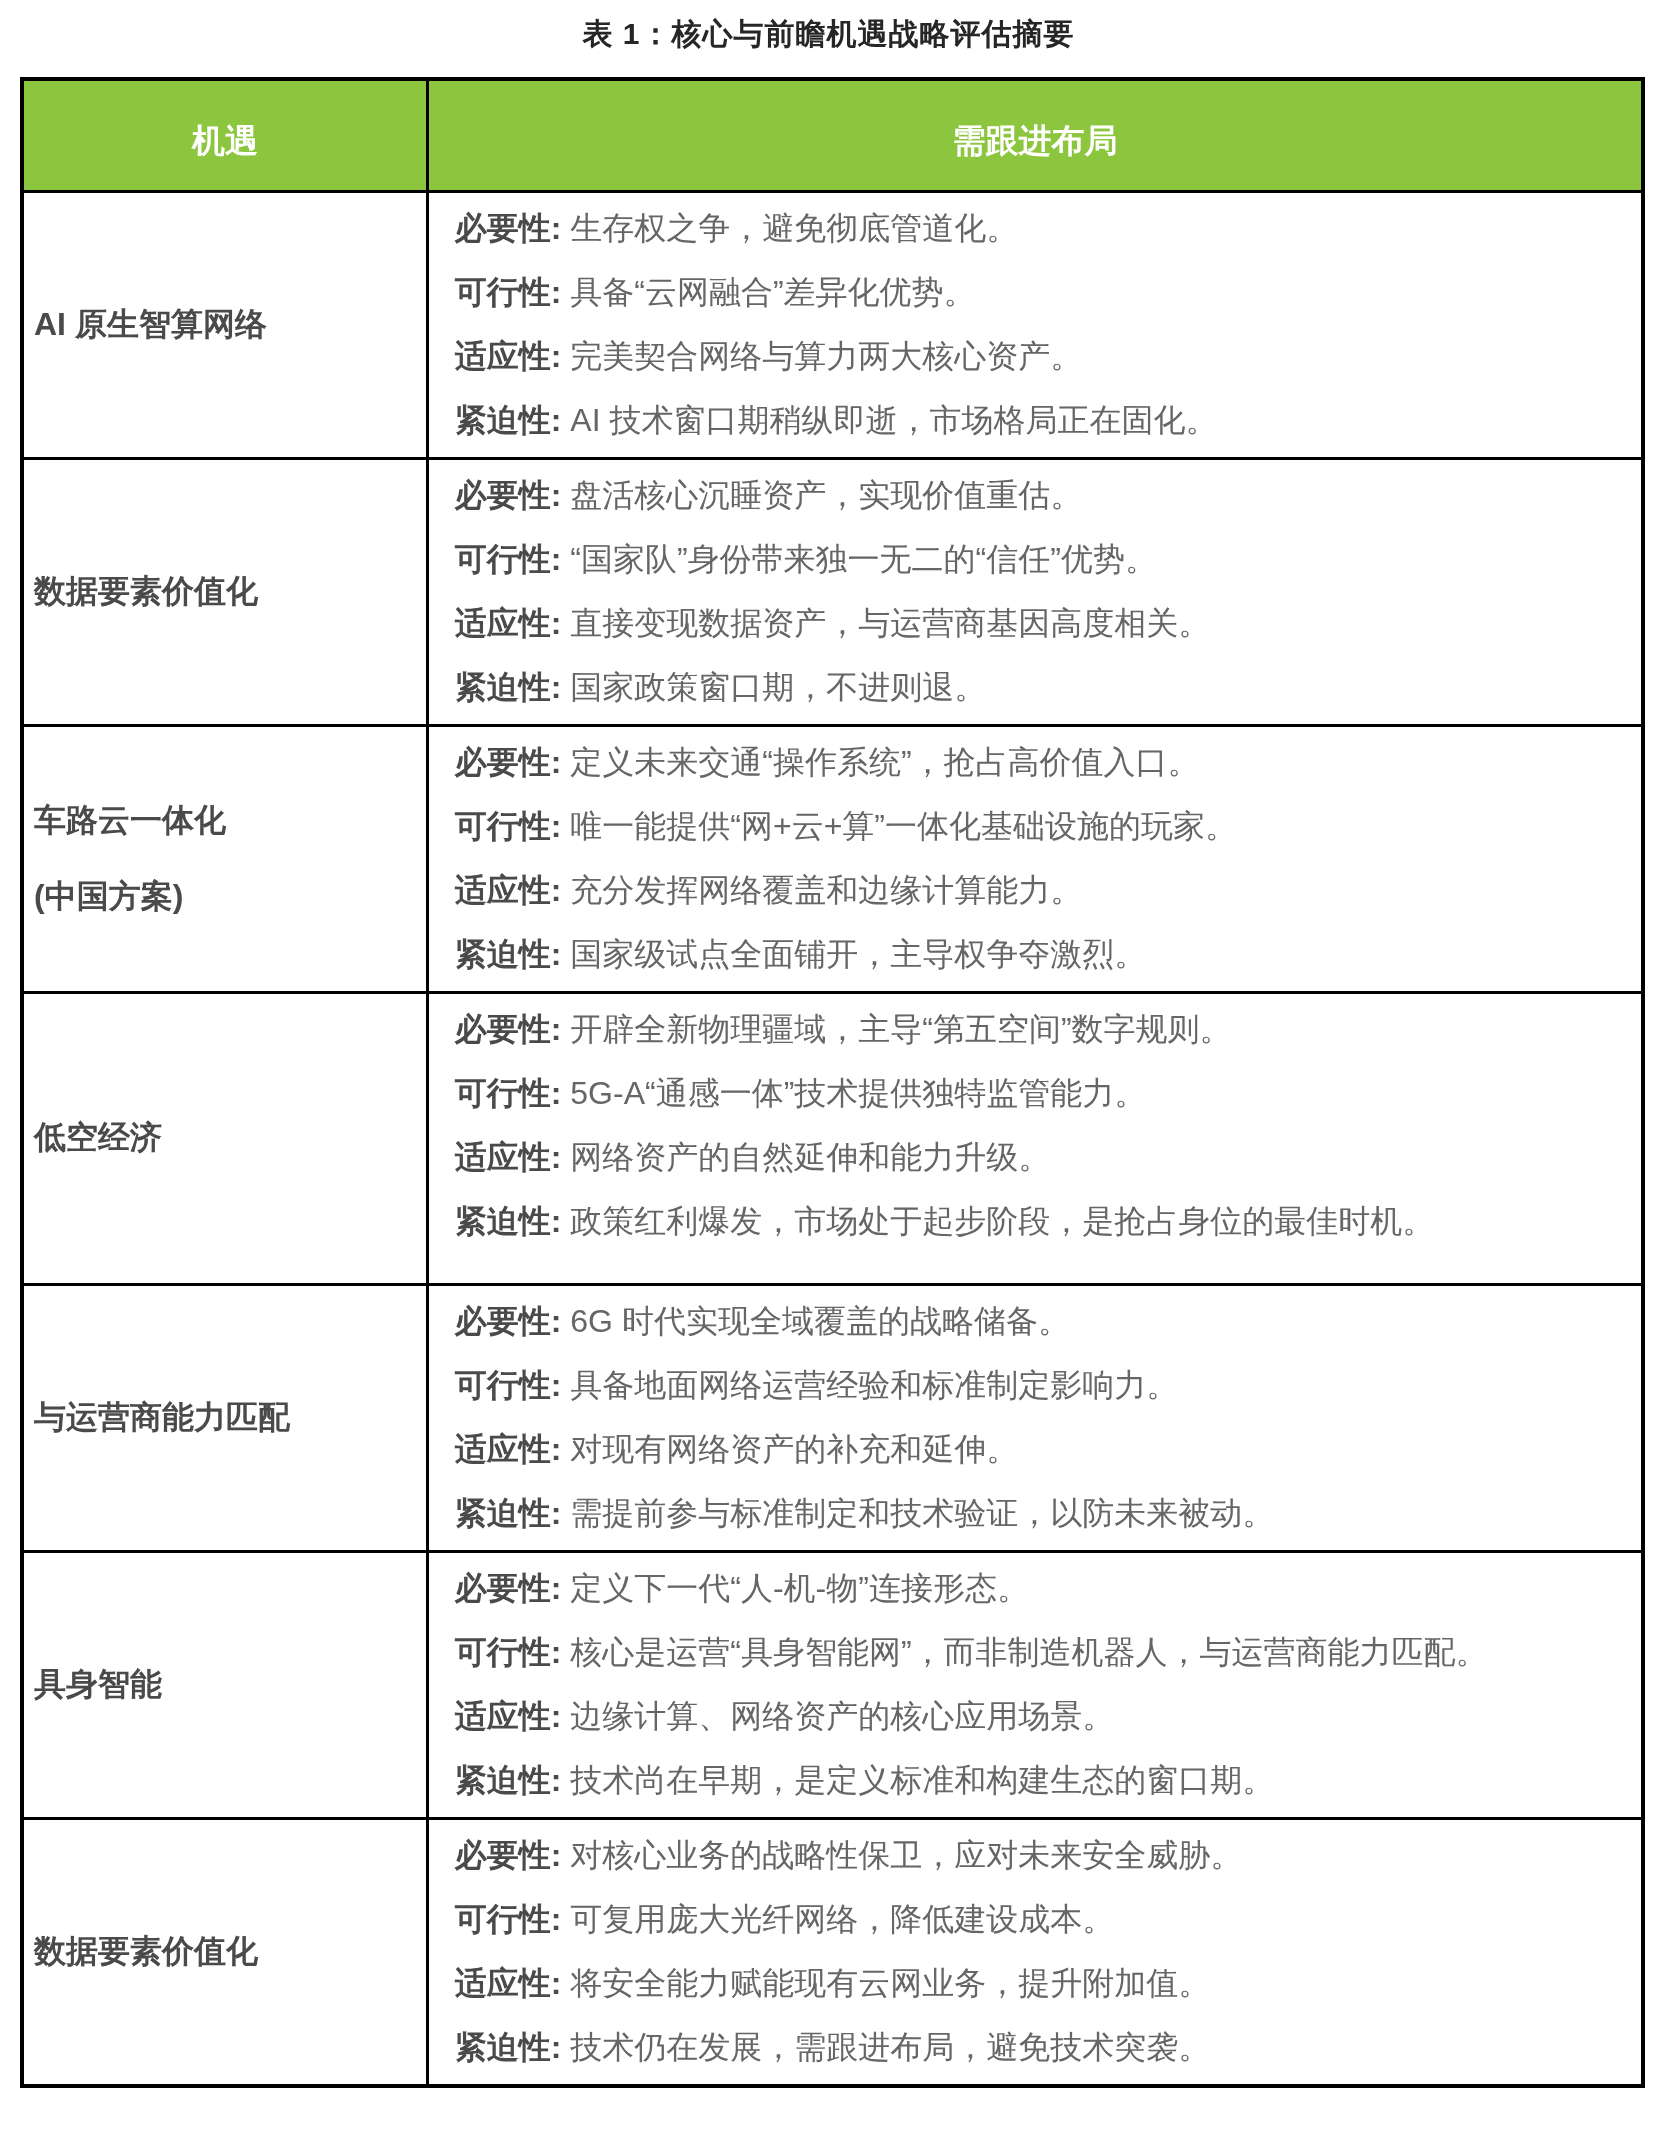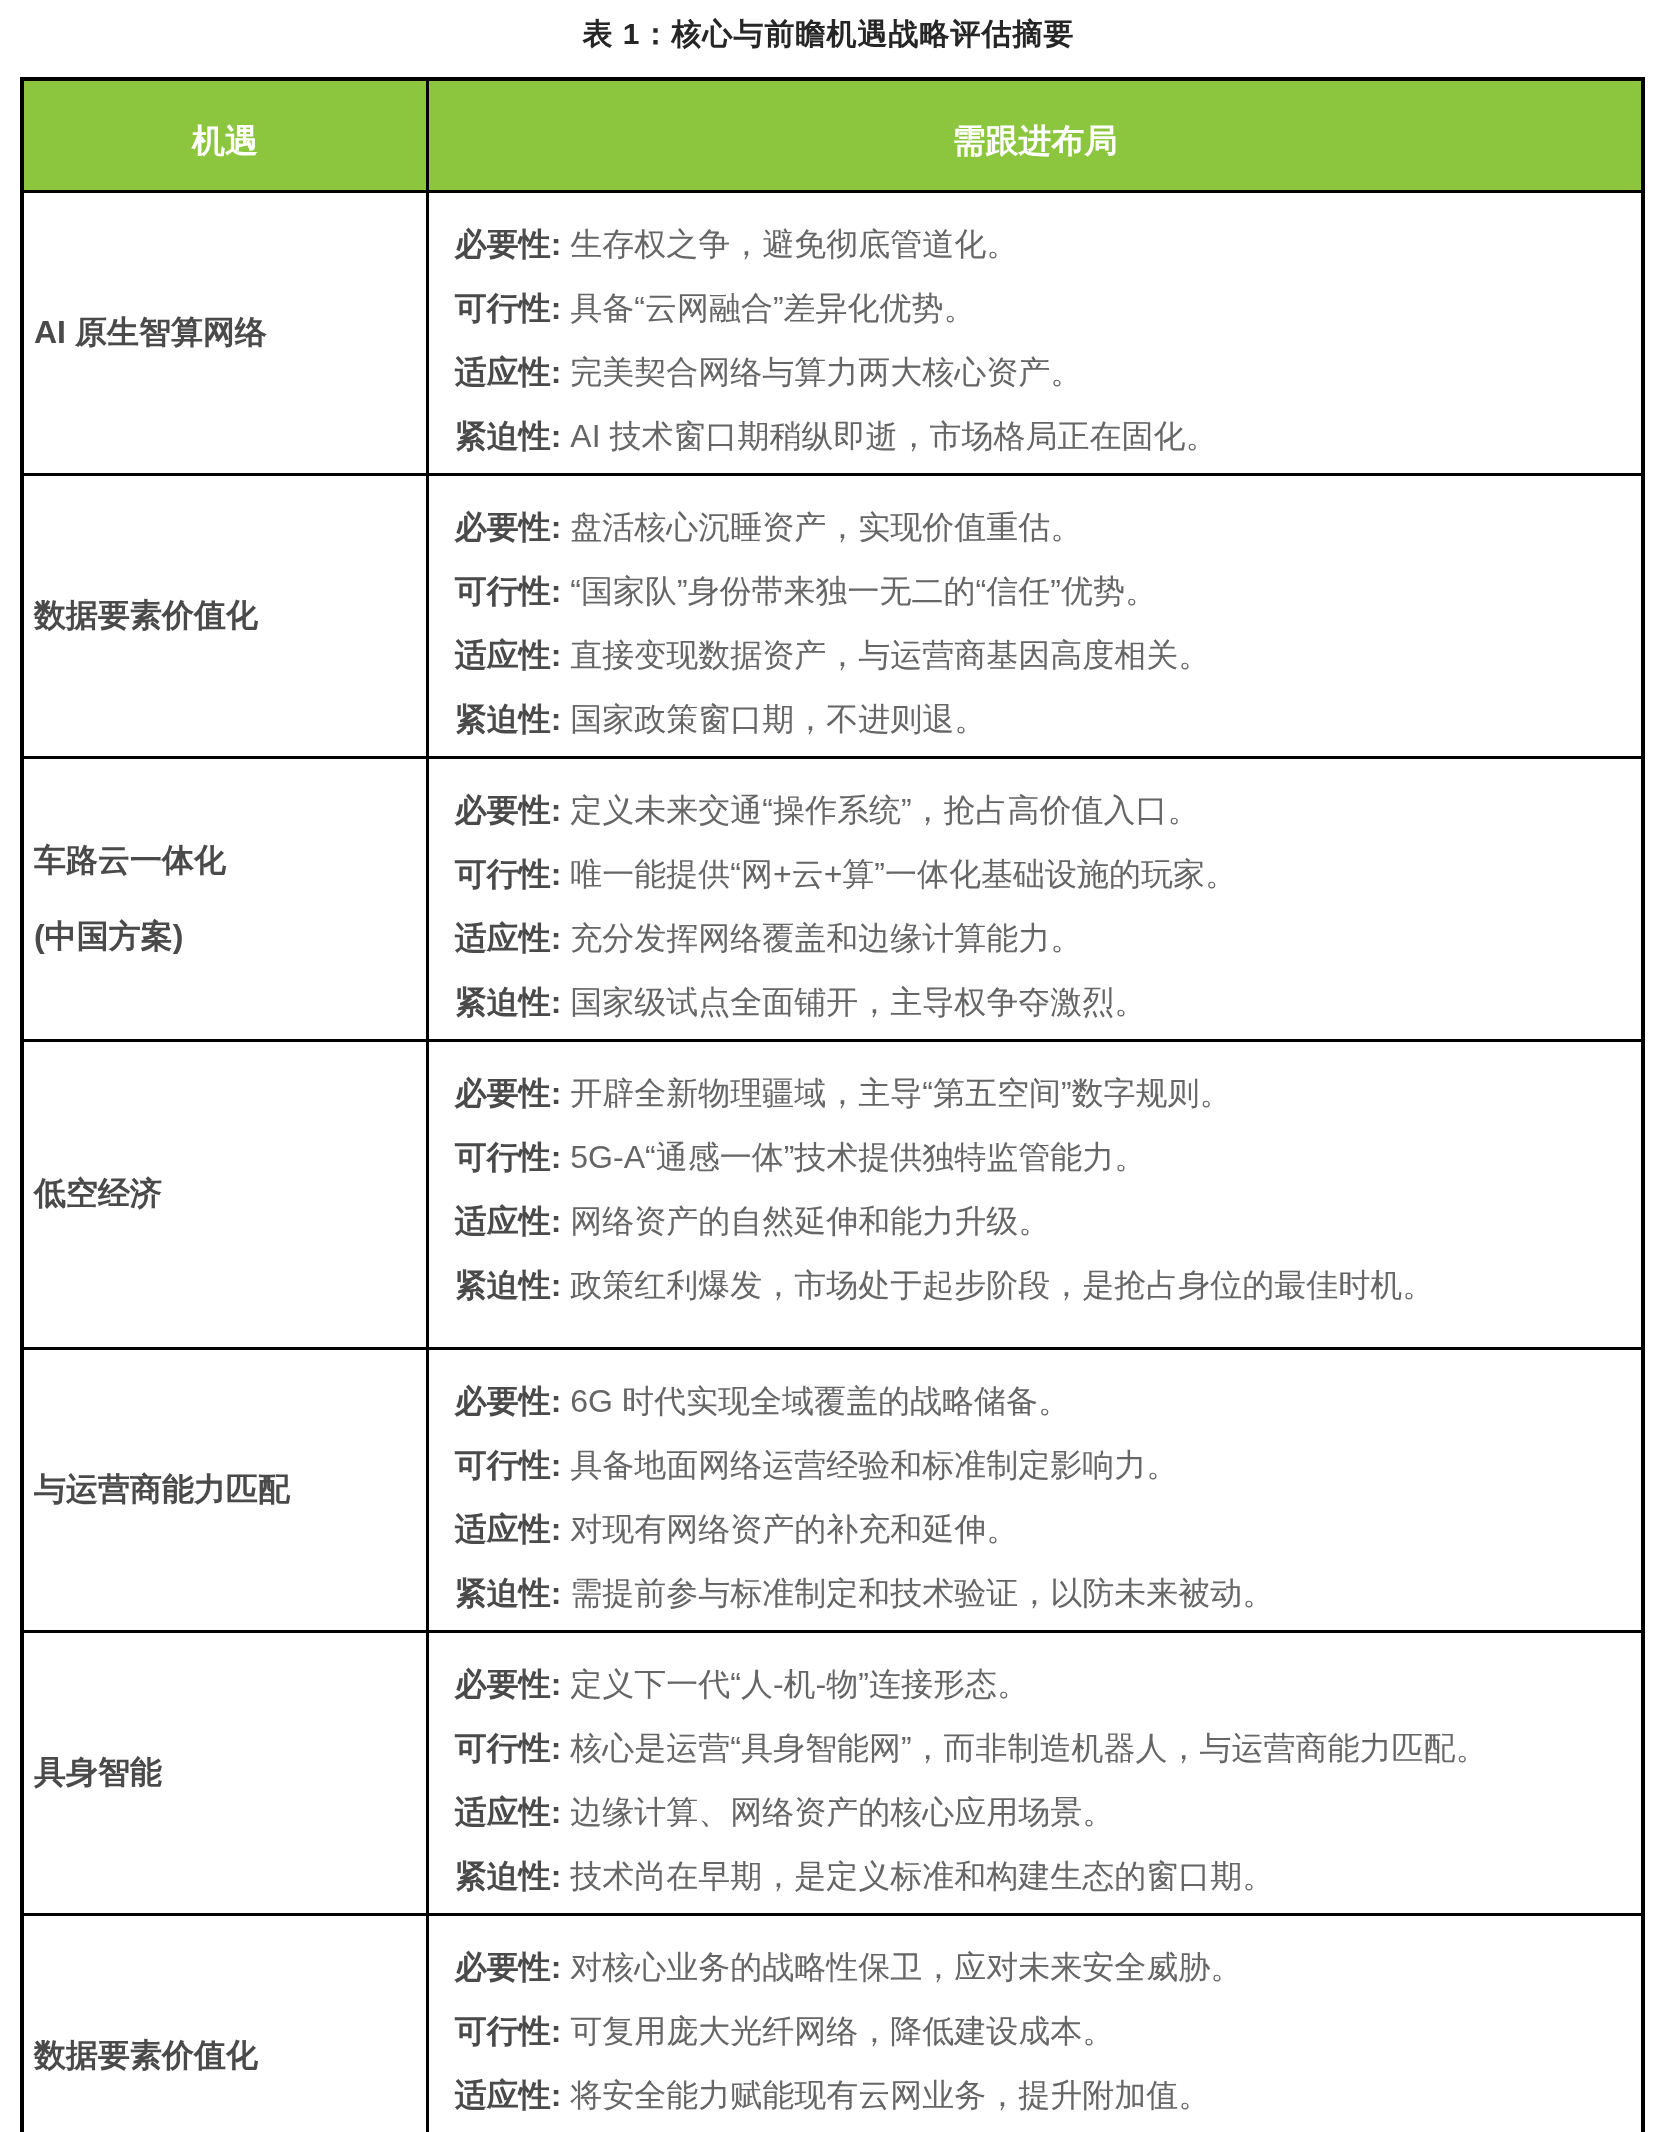--- a/index.html
+++ b/index.html
@@ -50,21 +50,21 @@
     text-align:left;
     font-weight:bold;
     font-size:32px;
     color:var(--label-text);
     padding:8px 10px;
   }
   .opp-line{
     line-height:2.35;
   }
   td.summary-cell{
-    padding:19px 26px 5px 26px;
+    padding:3px 26px 5px 26px;
   }
   .item{
     font-size:32px;
     color:var(--body-text);
     line-height:2.0;
     text-align:left;
   }
   .item-label{
     color:var(--label-text);
     font-weight:bold;

